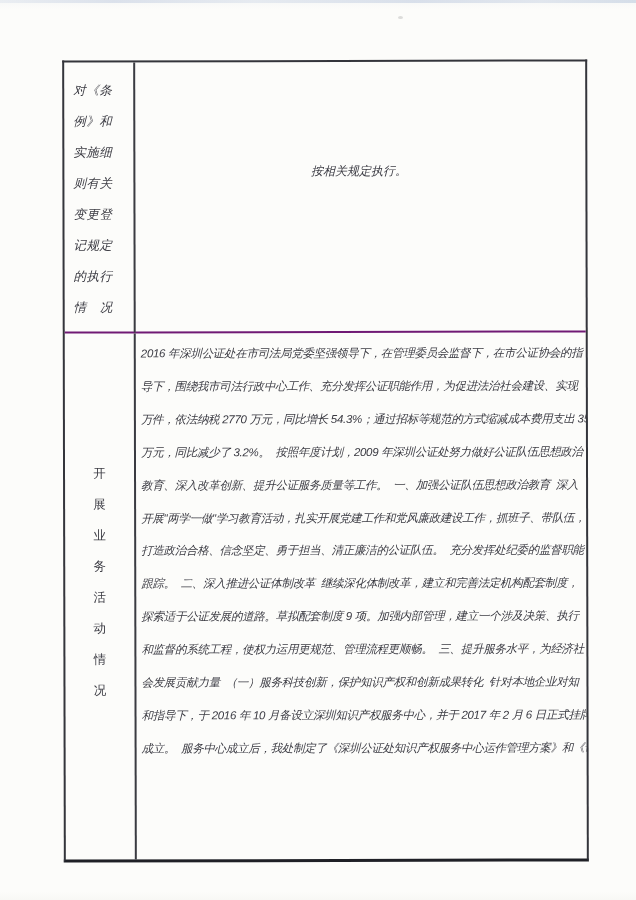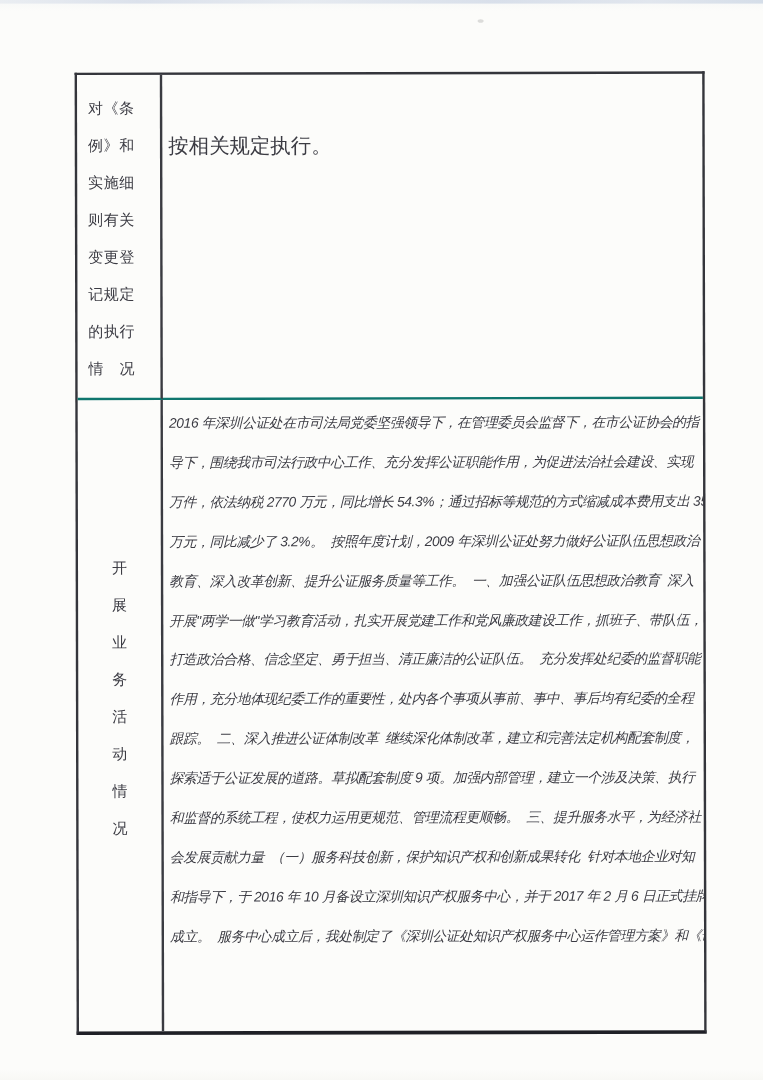--- a/index.html
+++ b/index.html
@@ -45,36 +45,38 @@
     transform: rotate(-0.12deg);
   }
   .cell {
     overflow: hidden;
     box-sizing: border-box;
   }
   .hdr-cell {
     border-right: 2px solid #3a3b41;
   }
   .row1 {
-    border-bottom: 2px solid #0f766e;
+    border-bottom: 2px solid #701a75;
+    font-style: italic;
   }
   
   .hdr1 {
     padding: 13px 0 0 9px;
     font-size: 12.5px;
     letter-spacing: 0.5px;
   }
   .hdr1 .hline {
     line-height: 31px;
     white-space: pre;
   }
   
   .content1 {
-    padding: 48px 8px 0 5px;
-    font-size: 17px;
+    padding: 101px 8px 0 5px;
+    font-size: 12px;
+    text-align: center;
   }
   
   .hdr2 {
     display: flex;
     flex-direction: column;
     align-items: center;
     justify-content: center;
     gap: 18px;
     padding-bottom: 28px;
     font-size: 12.5px;
@@ -131,21 +133,20 @@
       </div>
 
     <div class="cell content2">
         <div class="tline">2016 年深圳公证处在市司法局党委坚强领导下，在管理委员会监督下，在市公证协会的指</div>
         <div class="tline">导下，围绕我市司法行政中心工作、充分发挥公证职能作用，为促进法治社会建设、实现</div>
         <div class="tline">万件，依法纳税 2770 万元，同比增长 54.3%；通过招标等规范的方式缩减成本费用支出 351</div>
         <div class="tline">万元，同比减少了 3.2%。  按照年度计划，2009 年深圳公证处努力做好公证队伍思想政治</div>
         <div class="tline">教育、深入改革创新、提升公证服务质量等工作。  一、加强公证队伍思想政治教育  深入</div>
         <div class="tline">开展"两学一做"学习教育活动，扎实开展党建工作和党风廉政建设工作，抓班子、带队伍，</div>
         <div class="tline">打造政治合格、信念坚定、勇于担当、清正廉洁的公证队伍。  充分发挥处纪委的监督职能</div>
-        <div class="tline">作用，充分地体现纪委工作的重要性，处内各个事项从事前、事中、事后均有纪委的全程</div>
         <div class="tline">跟踪。  二、深入推进公证体制改革  继续深化体制改革，建立和完善法定机构配套制度，</div>
         <div class="tline">探索适于公证发展的道路。草拟配套制度 9 项。加强内部管理，建立一个涉及决策、执行</div>
         <div class="tline">和监督的系统工程，使权力运用更规范、管理流程更顺畅。  三、提升服务水平，为经济社</div>
         <div class="tline">会发展贡献力量  （一）服务科技创新，保护知识产权和创新成果转化  针对本地企业对知</div>
         <div class="tline">和指导下，于 2016 年 10 月备设立深圳知识产权服务中心，并于 2017 年 2 月 6 日正式挂牌</div>
         <div class="tline">成立。  服务中心成立后，我处制定了《深圳公证处知识产权服务中心运作管理方案》和《证</div>
       </div>
 
   </div>
 </div>

